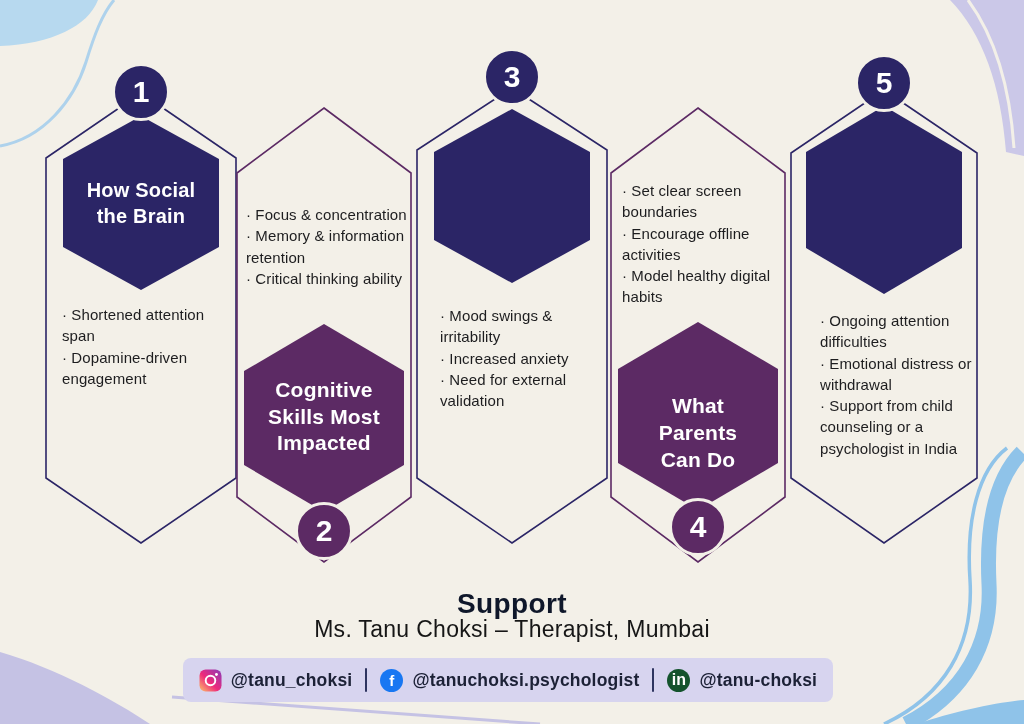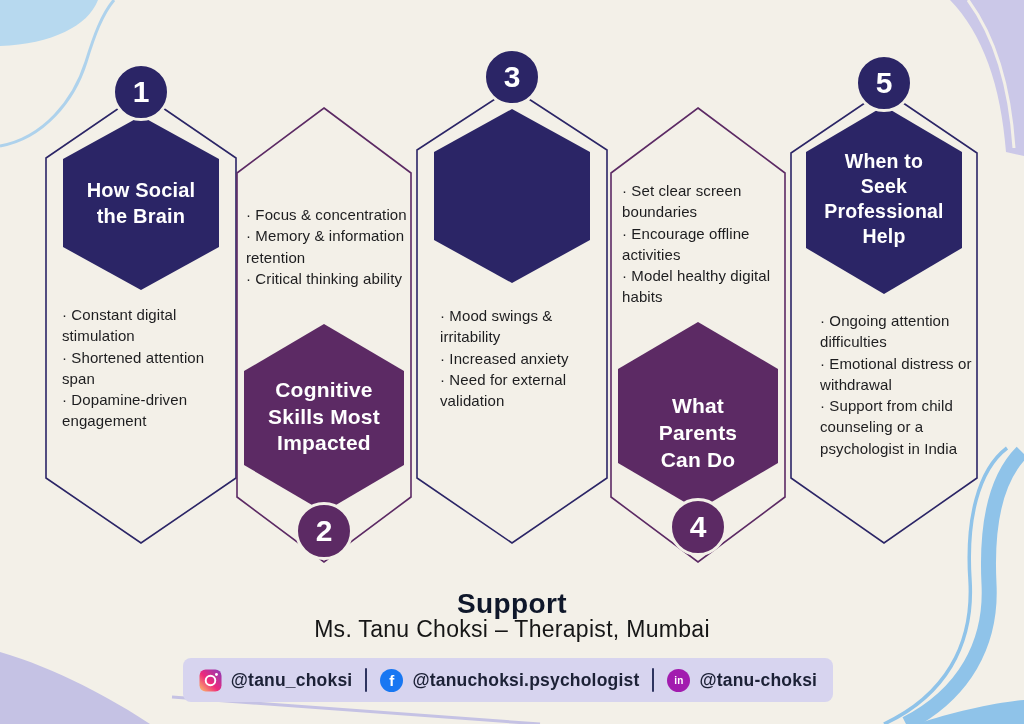--- a/index.html
+++ b/index.html
@@ -20,21 +20,21 @@
   .author{position:absolute;left:0;right:0;top:616px;text-align:center;color:#161616;
           font-size:23px;font-weight:500;letter-spacing:.3px;}
   .pill{position:absolute;left:183px;top:658px;width:650px;height:44px;background:#d7d4ef;
         border-radius:8px;display:flex;align-items:center;justify-content:center;gap:13px;}
   .social{display:flex;align-items:center;gap:9px;color:#1c2136;font-weight:700;font-size:17.5px;
           letter-spacing:.2px;}
   .divider{width:2px;height:24px;background:#2e3460;border-radius:1px;}
   .fb,.li{width:23px;height:23px;border-radius:50%;color:#fff;display:flex;align-items:center;
           justify-content:center;font-weight:700;flex:0 0 auto;}
   .fb{background:#1877f2;font-size:15px;}
-  .li{background:#a21caf;font-size:10px;}
+  .li{background:#14532d;font-size:16px;}
 </style>
 </head>
 <body>
 
 <div class="canvas">
 
   <svg class="bg" width="1024" height="724" viewBox="0 0 1024 724">
     <defs>
       <linearGradient id="ig" x1="0" y1="1" x2="1" y2="0">
         <stop offset="0" stop-color="#fdc468"></stop>
@@ -79,29 +79,22 @@
   <div class="hextitle" style="left:241px;top:358px;width:166px;height:118px;font-size:21px;">
     <div>Cognitive</div>
     <div>Skills Most</div>
     <div>Impacted</div>
   </div>
   <div class="hextitle" style="left:615px;top:356px;width:166px;height:118px;font-size:21px;justify-content:flex-end;">
     <div>What</div>
     <div>Parents</div>
     <div>Can Do</div>
   </div>
-  <div class="hextitle" style="left:803px;top:136px;width:162px;height:126px;font-size:19.5px;">
-    <div>When to</div>
-    <div>Seek</div>
-    <div>Professional</div>
-    <div>Help</div>
-  </div>
 
   <div class="bullets" style="left:62px;top:304px;width:172px;">
-    <div>· Constant digital stimulation</div>
     <div>· Shortened attention span</div>
     <div>· Dopamine-driven engagement</div>
   </div>
   <div class="bullets" style="left:246px;top:204px;width:172px;">
     <div>· Focus &amp; concentration</div>
     <div>· Memory &amp; information retention</div>
     <div>· Critical thinking ability</div>
   </div>
   <div class="bullets" style="left:440px;top:305px;width:162px;">
     <div>· Mood swings &amp; irritability</div>

